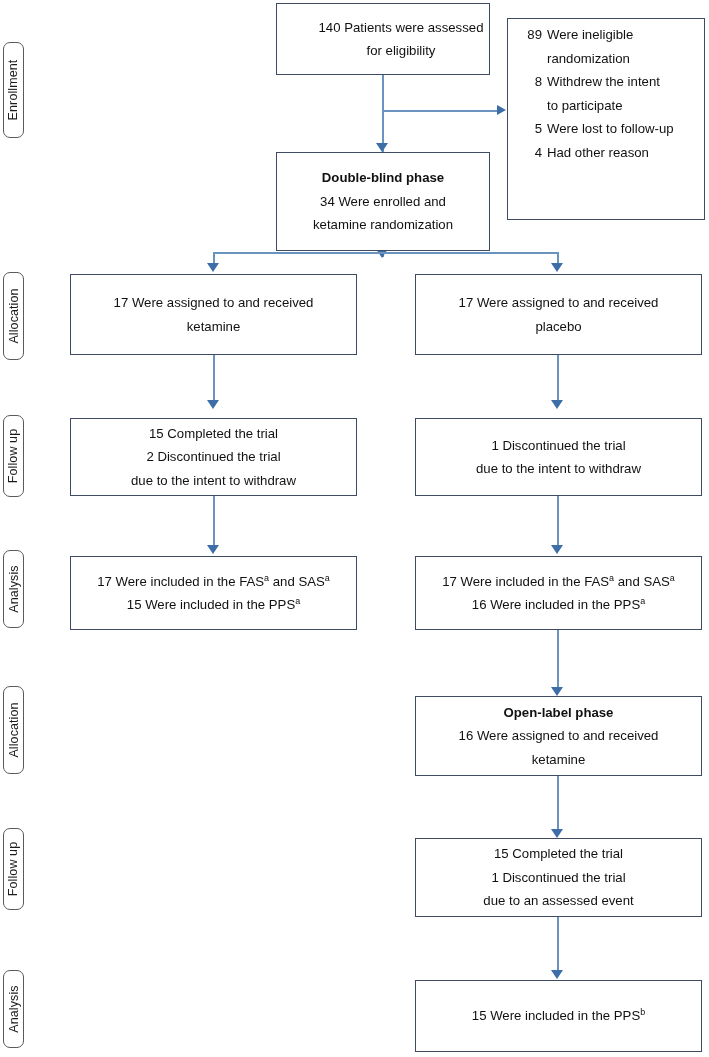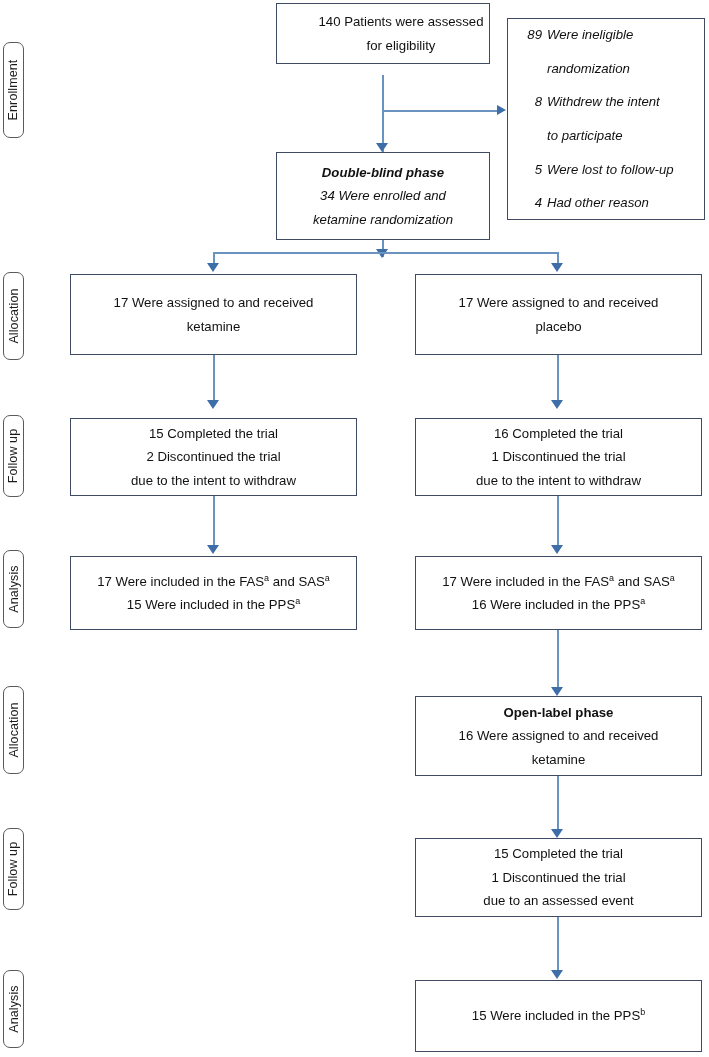--- a/index.html
+++ b/index.html
@@ -56,23 +56,22 @@
     text-align: center;
     white-space: nowrap;
   }
   .fbox .ln.bold {
     font-weight: bold;
   }
 
   
   .fbox.listbox {
     align-items: flex-start;
-    justify-content: space-between;
+    justify-content: flex-start;
     padding-left: 14px;
-    font-style: italic;
   }
   .fbox.listbox .ln {
     text-align: left;
     width: 100%;
   }
   .fbox.listbox .ln .num {
     display: inline-block;
     width: 20px;
     text-align: right;
     margin-right: 5px;
@@ -170,21 +169,21 @@
 
   <div class="vline" style="left:557px; top:630px; height:62px;"></div>
   <div class="arrow-down" style="left:551px; top:687px;"></div>
 
   <div class="vline" style="left:557px; top:776px; height:58px;"></div>
   <div class="arrow-down" style="left:551px; top:829px;"></div>
 
   <div class="vline" style="left:557px; top:917px; height:58px;"></div>
   <div class="arrow-down" style="left:551px; top:970px;"></div>
 
-  <div class="fbox" style="left:276px; top:3px; width:214px; height:61px;padding-left:44px;">
+  <div class="fbox" style="left:276px; top:3px; width:214px; height:72px;padding-left:44px;">
     <div class="ln">140 Patients were assessed</div>
     <div class="ln">for eligibility</div>
   </div>
 
   <div class="fbox listbox" style="left:507px; top:18px; width:198px; height:202px;">
     <div class="ln">
       <span class="num">89</span><span>Were ineligible</span>
     </div>
     <div class="ln cont">randomization</div>
     <div class="ln">
@@ -192,21 +191,21 @@
     </div>
     <div class="ln cont">to participate</div>
     <div class="ln">
       <span class="num">5</span><span>Were lost to follow-up</span>
     </div>
     <div class="ln">
       <span class="num">4</span><span>Had other reason</span>
     </div>
   </div>
 
-  <div class="fbox" style="left:276px; top:152px; width:214px; height:88px;font-style:italic;">
+  <div class="fbox" style="left:276px; top:152px; width:214px; height:99px;">
     <div class="ln bold">Double-blind phase</div>
     <div class="ln">34 Were enrolled and</div>
     <div class="ln">ketamine randomization</div>
   </div>
 
   <div class="fbox" style="left:70px; top:274px; width:287px; height:81px;">
     <div class="ln">17 Were assigned to and received</div>
     <div class="ln">ketamine</div>
   </div>
 
@@ -215,21 +214,20 @@
     <div class="ln">placebo</div>
   </div>
 
   <div class="fbox" style="left:70px; top:418px; width:287px; height:78px;">
     <div class="ln">15 Completed the trial</div>
     <div class="ln">2 Discontinued the trial</div>
     <div class="ln">due to the intent to withdraw</div>
   </div>
 
   <div class="fbox" style="left:415px; top:418px; width:287px; height:78px;">
-    <div class="ln">16 Completed the trial</div>
     <div class="ln">1 Discontinued the trial</div>
     <div class="ln">due to the intent to withdraw</div>
   </div>
 
   <div class="fbox" style="left:70px; top:556px; width:287px; height:74px;">
     <div class="ln">
       <span>17 Were included in the FAS</span><sup>a</sup><span> and SAS</span><sup>a</sup>
     </div>
     <div class="ln">
       <span>15 Were included in the PPS</span><sup>a</sup>

